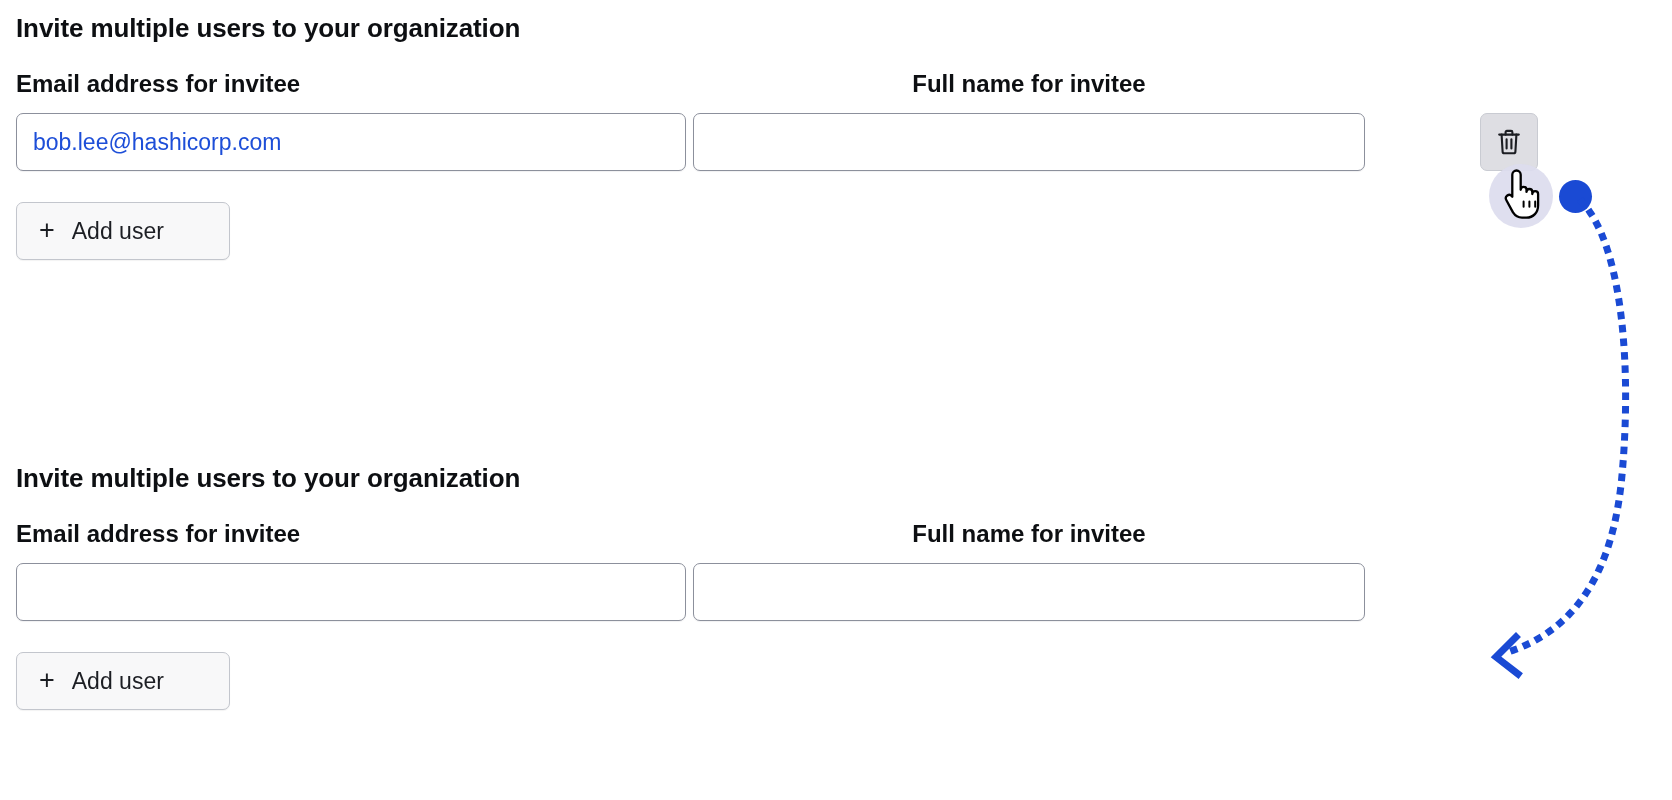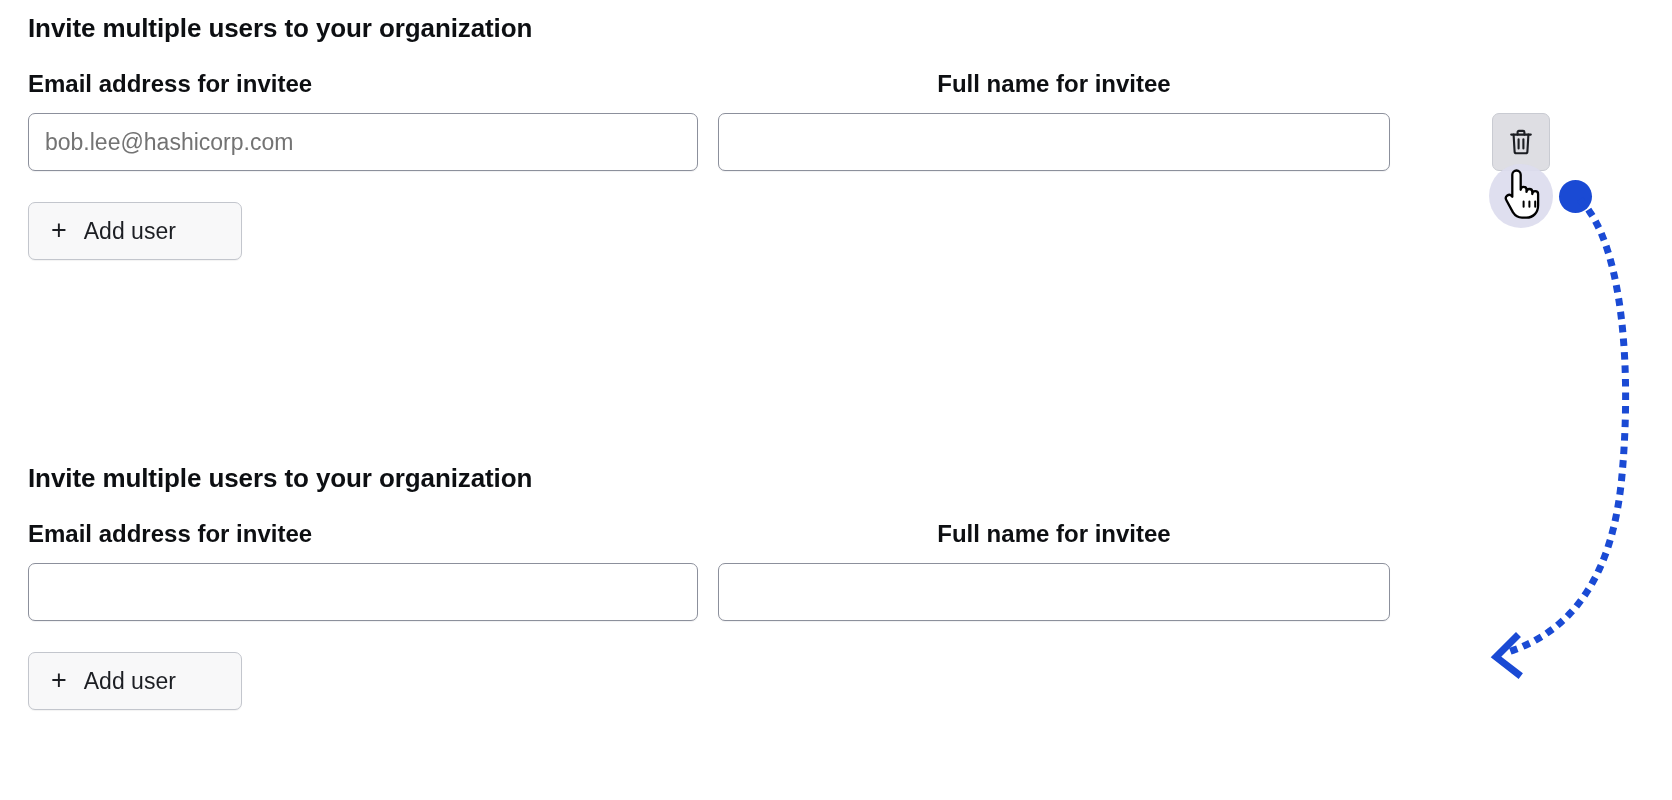--- a/index.html
+++ b/index.html
@@ -19,41 +19,41 @@
   }
 
   .page {
     position: absolute;
     inset: 0;
   }
 
   
   .form-block {
     position: absolute;
-    left: 28px;
+    left: 16px;
     width: 1540px;
   }
   #block-1 { top: 12px; }
   #block-2 { top: 462px; }
 
   .block-title {
     font-size: 26px;
     font-weight: 700;
     letter-spacing: -0.1px;
     line-height: 32px;
     margin: 0 0 26px 0;
     color: #0d0f12;
     white-space: nowrap;
   }
 
   .fields-row {
     position: relative;
     display: flex;
     align-items: flex-start;
-    gap: 20px;
+    gap: 7px;
     margin-top: 8px;
   }
 
   .field {
     display: flex;
     flex-direction: column;
   }
   .field-email { width: 670px; }
   .field-name  { width: 672px; align-items: center; }
 
@@ -69,21 +69,21 @@
   .text-input {
     box-sizing: border-box;
     width: 100%;
     height: 58px;
     border: 1.5px solid #8c909c;
     border-radius: 7px;
     background: #ffffff;
     font-family: "Liberation Sans", "DejaVu Sans", sans-serif;
     font-size: 23px;
     line-height: 28px;
-    color: #737373;
+    color: #1d4ed8;
     padding: 0 16px;
     outline: none;
     box-shadow: 0 1px 1px rgba(16,22,26,0.06);
   }
   .text-input::placeholder { color: #8c909c; }
 
   
   .delete-btn {
     position: absolute;
     left: 1464px;

